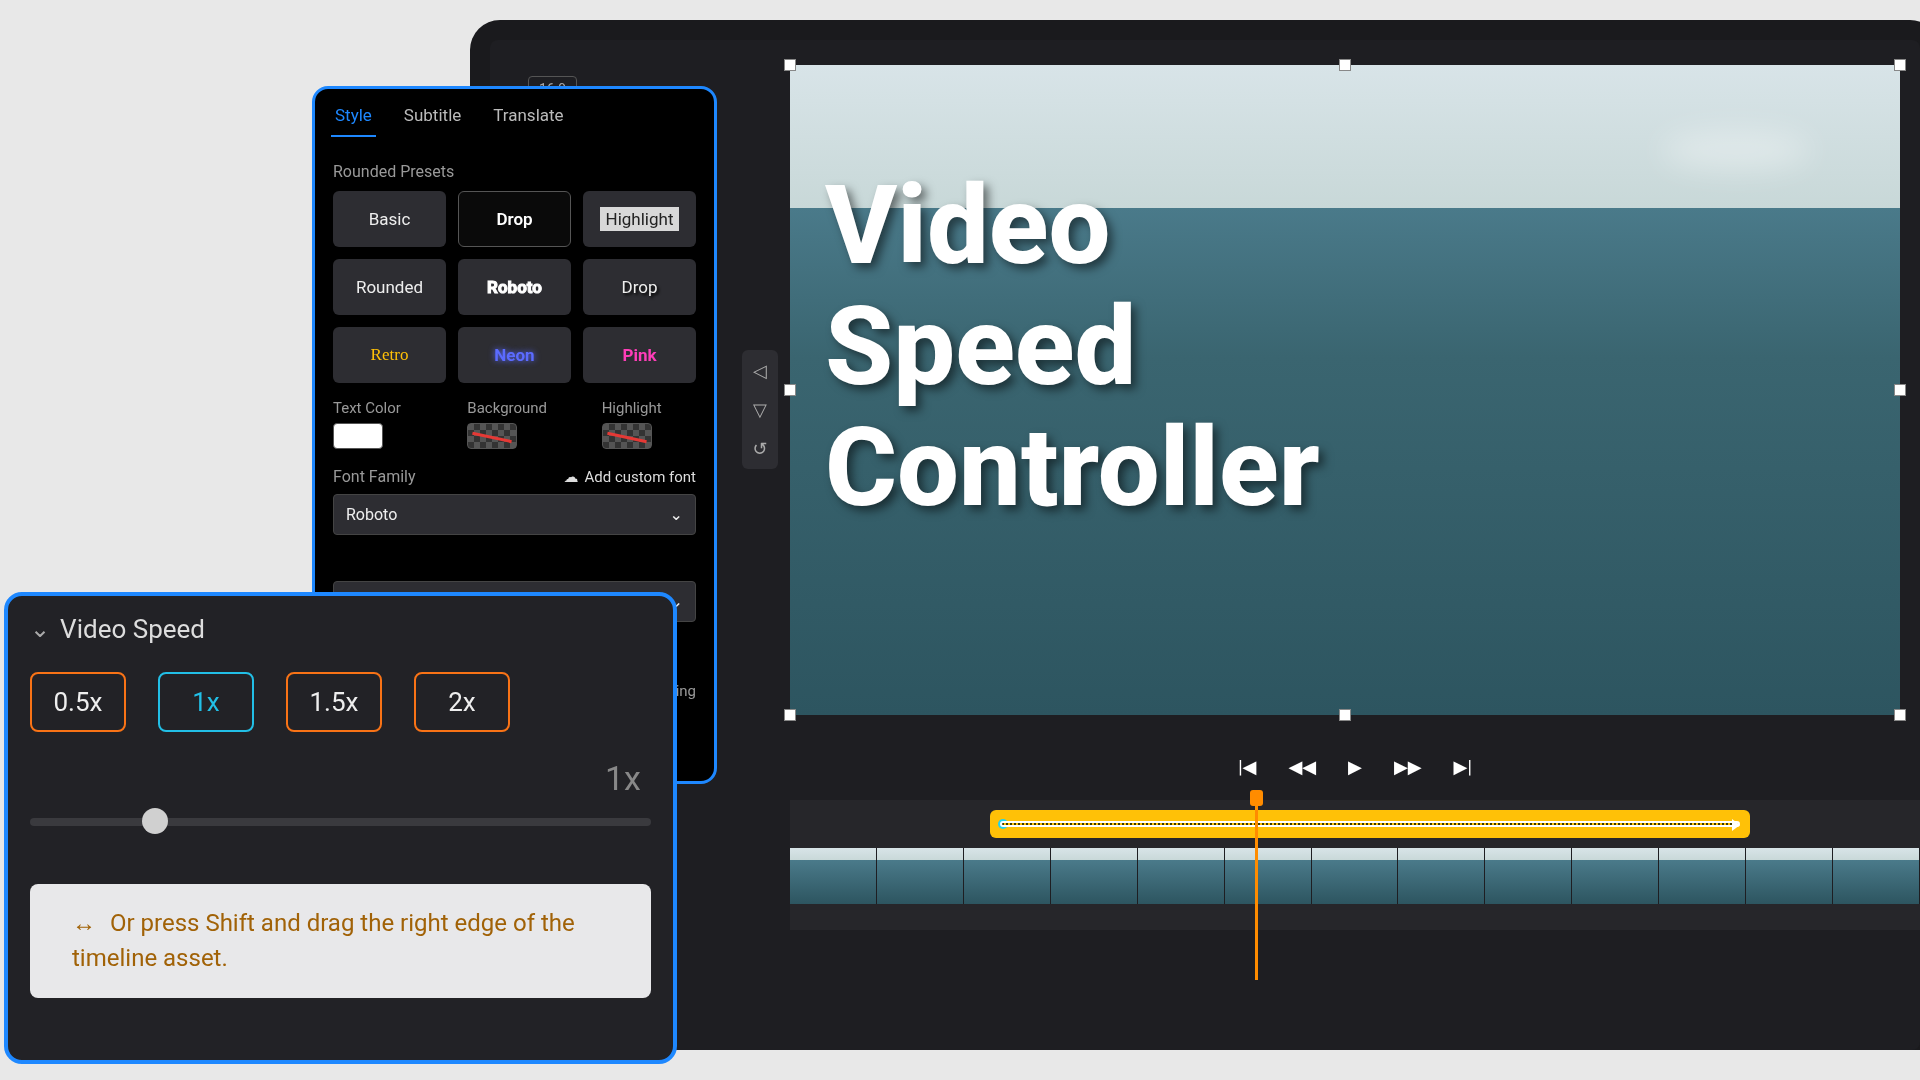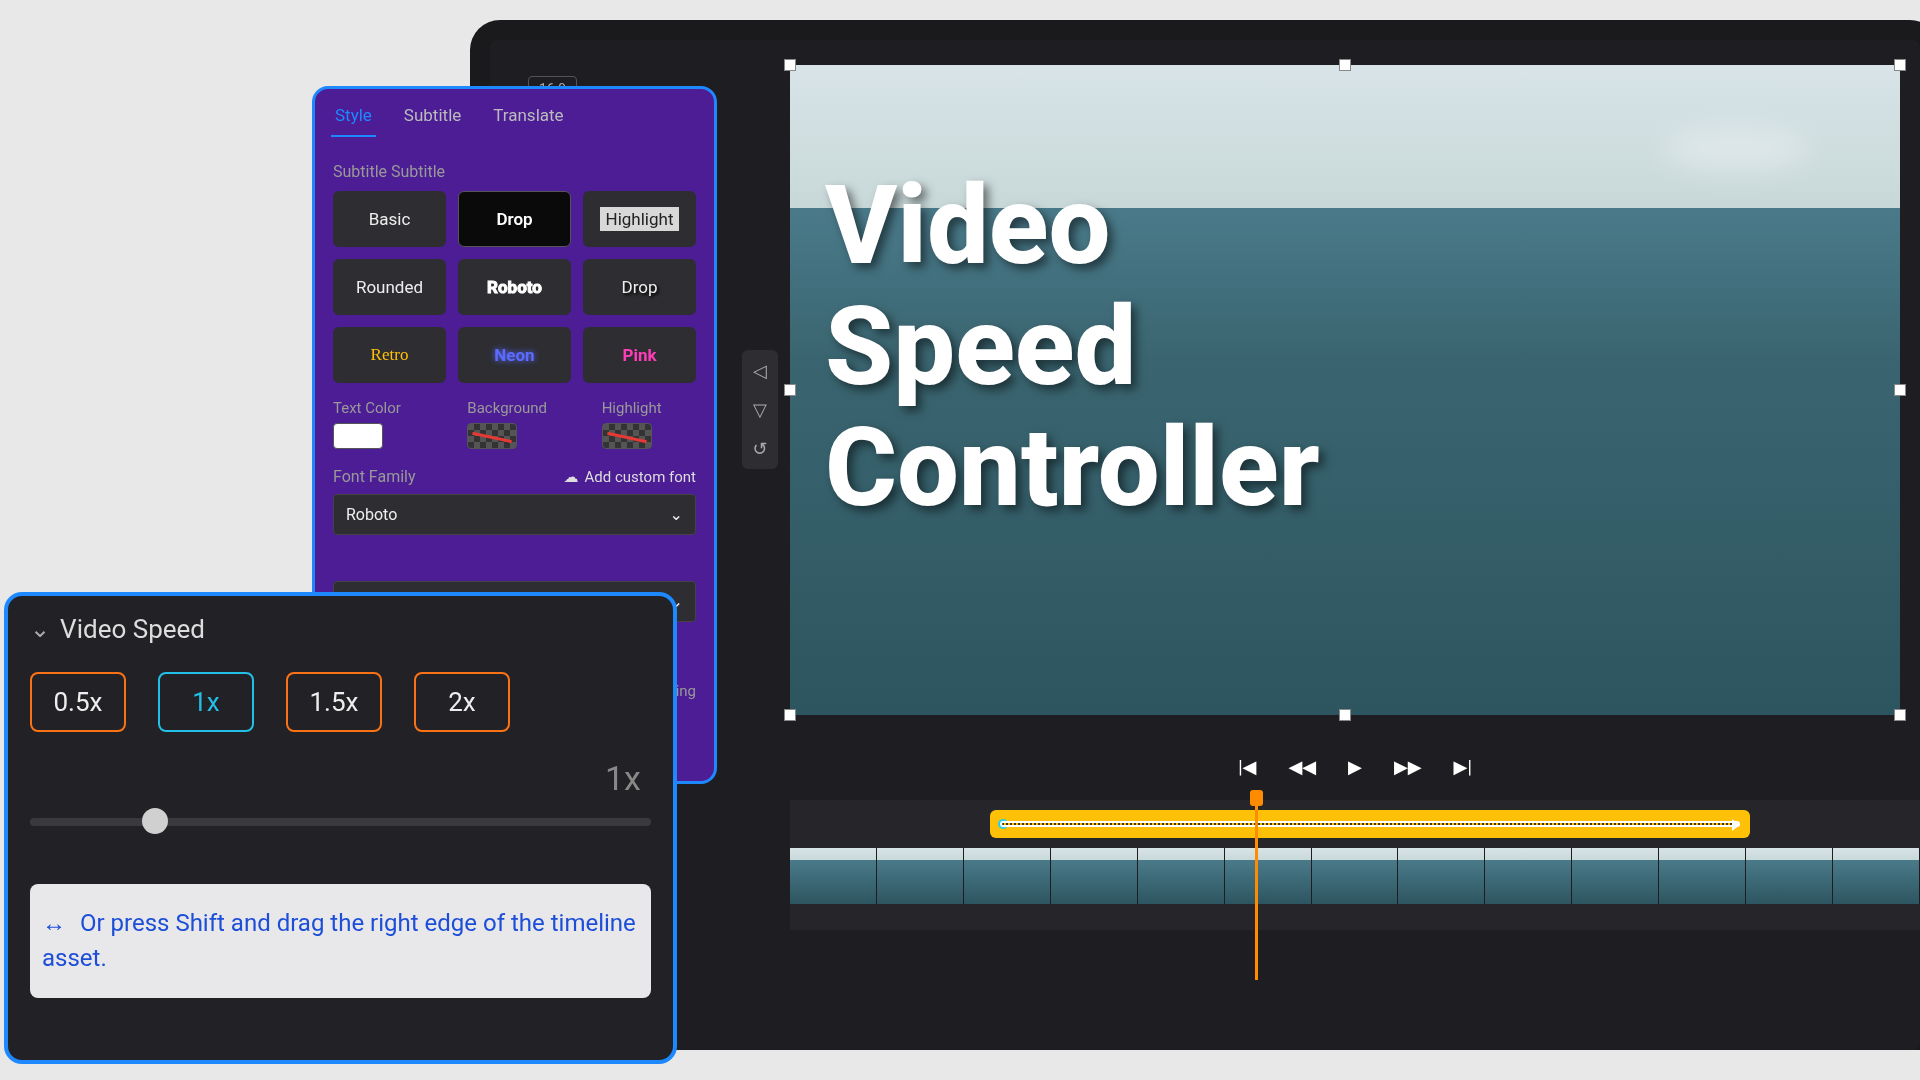--- a/index.html
+++ b/index.html
@@ -44,21 +44,21 @@
 .thumb-strip { position: absolute; top: 48px; left: 0; right: 0; height: 56px; display: flex; }
 .thumb { flex: 1; background: linear-gradient(to bottom, #d8e4e8 0%, #c8d8d8 22%, #4a7a8a 22%, #2d5560 100%); border-right: 1px solid #1e1e22; }
 .playhead { position: absolute; top: 0; bottom: -50px; left: 465px; width: 3px; background: #ff8c00; }
 .playhead::before { content:''; position:absolute; top:-10px; left:-5px; width:13px; height:16px; background:#ff8c00; border-radius:3px; }
 
 
 .tool-strip { position: absolute; left: 252px; top: 310px; width: 36px; background: #2d2d32; border-radius: 6px; padding: 10px 0; display: flex; flex-direction: column; align-items: center; gap: 18px; }
 .tool-strip .ic { color: #aaa; font-size: 18px; cursor: pointer; }
 
 
-.style-panel { position: absolute; left: 312px; top: 86px; width: 405px; height: 698px; background: #4c1d95; border: 3px solid #1e88ff; border-radius: 16px; padding: 0; overflow: hidden; }
+.style-panel { position: absolute; left: 312px; top: 86px; width: 405px; height: 698px; background: #000000; border: 3px solid #1e88ff; border-radius: 16px; padding: 0; overflow: hidden; }
 .sp-tabs { display: flex; gap: 24px; padding: 10px 16px 0 16px; border-bottom: 1px solid transparent; }
 .sp-tab { color: #bbb; font-size: 17px; padding: 6px 4px 10px 4px; cursor: pointer; }
 .sp-tab.active { color: #1e88ff; border-bottom: 2px solid #1e88ff; }
 .sp-body { padding: 14px 18px; }
 .sp-label { color: #999; font-size: 16px; margin: 10px 0 10px 0; }
 .preset-grid { display: grid; grid-template-columns: repeat(3, 1fr); gap: 12px; }
 .preset { background: #2d2d32; border-radius: 6px; height: 56px; display: flex; align-items: center; justify-content: center; color: #eee; font-size: 17px; cursor: pointer; }
 .preset.basic { color:#eee; }
 .preset.block { background:#0a0a0a; color:#fff; font-weight:600; border:1px solid #555; }
 .preset.highlight { background:#2d2d32; }
@@ -86,21 +86,21 @@
 .speed-panel { position: absolute; left: 4px; top: 592px; width: 673px; height: 472px; background: #222226; border: 4px solid #1e88ff; border-radius: 18px; padding: 18px 22px; }
 .sp-head { display:flex; align-items:center; gap:10px; color:#ddd; font-size:26px; }
 .chev { display:inline-block; transform: rotate(0deg); color:#aaa; font-size:24px; }
 .speed-row { display:flex; gap:32px; margin-top: 28px; }
 .speed-btn { width: 96px; height: 60px; border: 2px solid #f97316; border-radius: 8px; display:flex; align-items:center; justify-content:center; color:#eee; font-size: 26px; cursor:pointer; }
 .speed-btn.active { color:#22bfe6; border-color:#22bfe6; }
 .speed-val { text-align:right; color:#888; font-size: 34px; margin-top: 26px; padding-right: 10px; }
 .slider { position:relative; margin-top: 8px; height: 30px; }
 .slider-track { position:absolute; left:0; right:0; top: 12px; height: 8px; background:#3a3a3e; border-radius: 4px; }
 .slider-thumb { position:absolute; left: 112px; top: 2px; width: 26px; height: 26px; background:#d0d0d0; border-radius:50%; cursor:pointer; }
-.hint-box { margin-top: 48px; background:#e8e8ea; color:#1d4ed8; border-radius: 8px; padding: 22px 12px; font-size: 24px; line-height: 1.45; }
+.hint-box { margin-top: 48px; background:#e8e8ea; color:#a16207; border-radius: 8px; padding: 22px 42px; font-size: 24px; line-height: 1.45; }
 .hint-arrow { font-size: 24px; margin-right: 8px; }
 </style>
 </head>
 <body>
 
 <div class="laptop-frame">
   <div class="laptop-screen">
     <div class="aspect-badge">16:9</div>
 
     <div class="tool-strip">
@@ -161,21 +161,21 @@
   </div>
 </div>
 
 <div class="style-panel">
   <div class="sp-tabs">
     <div class="sp-tab active">Style</div>
     <div class="sp-tab">Subtitle</div>
     <div class="sp-tab">Translate</div>
   </div>
   <div class="sp-body">
-    <div class="sp-label">Subtitle Subtitle</div>
+    <div class="sp-label">Rounded Presets</div>
     <div class="preset-grid">
       <div class="preset basic">Basic</div>
       <div class="preset block">Drop</div>
       <div class="preset highlight">
           <span>Highlight</span>
         </div>
       <div class="preset rounded">Rounded</div>
       <div class="preset outline">Roboto</div>
       <div class="preset drop">Drop</div>
       <div class="preset retro">Retro</div>

